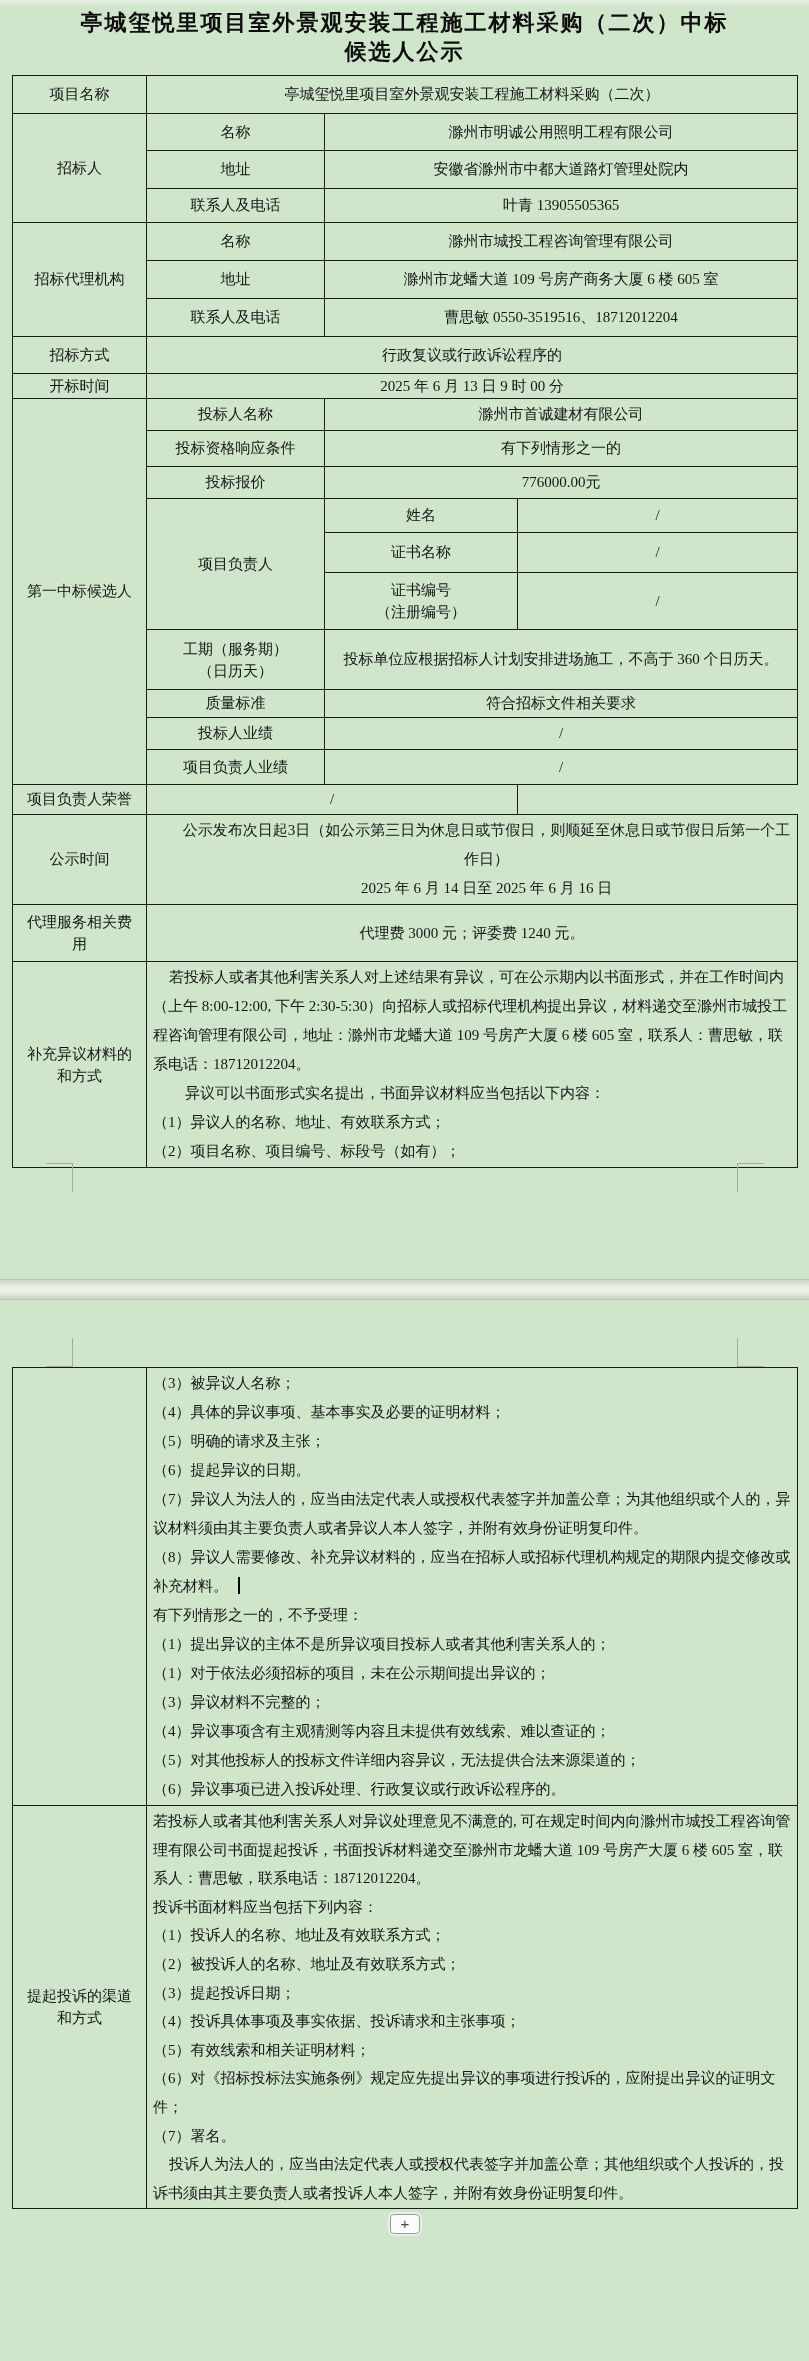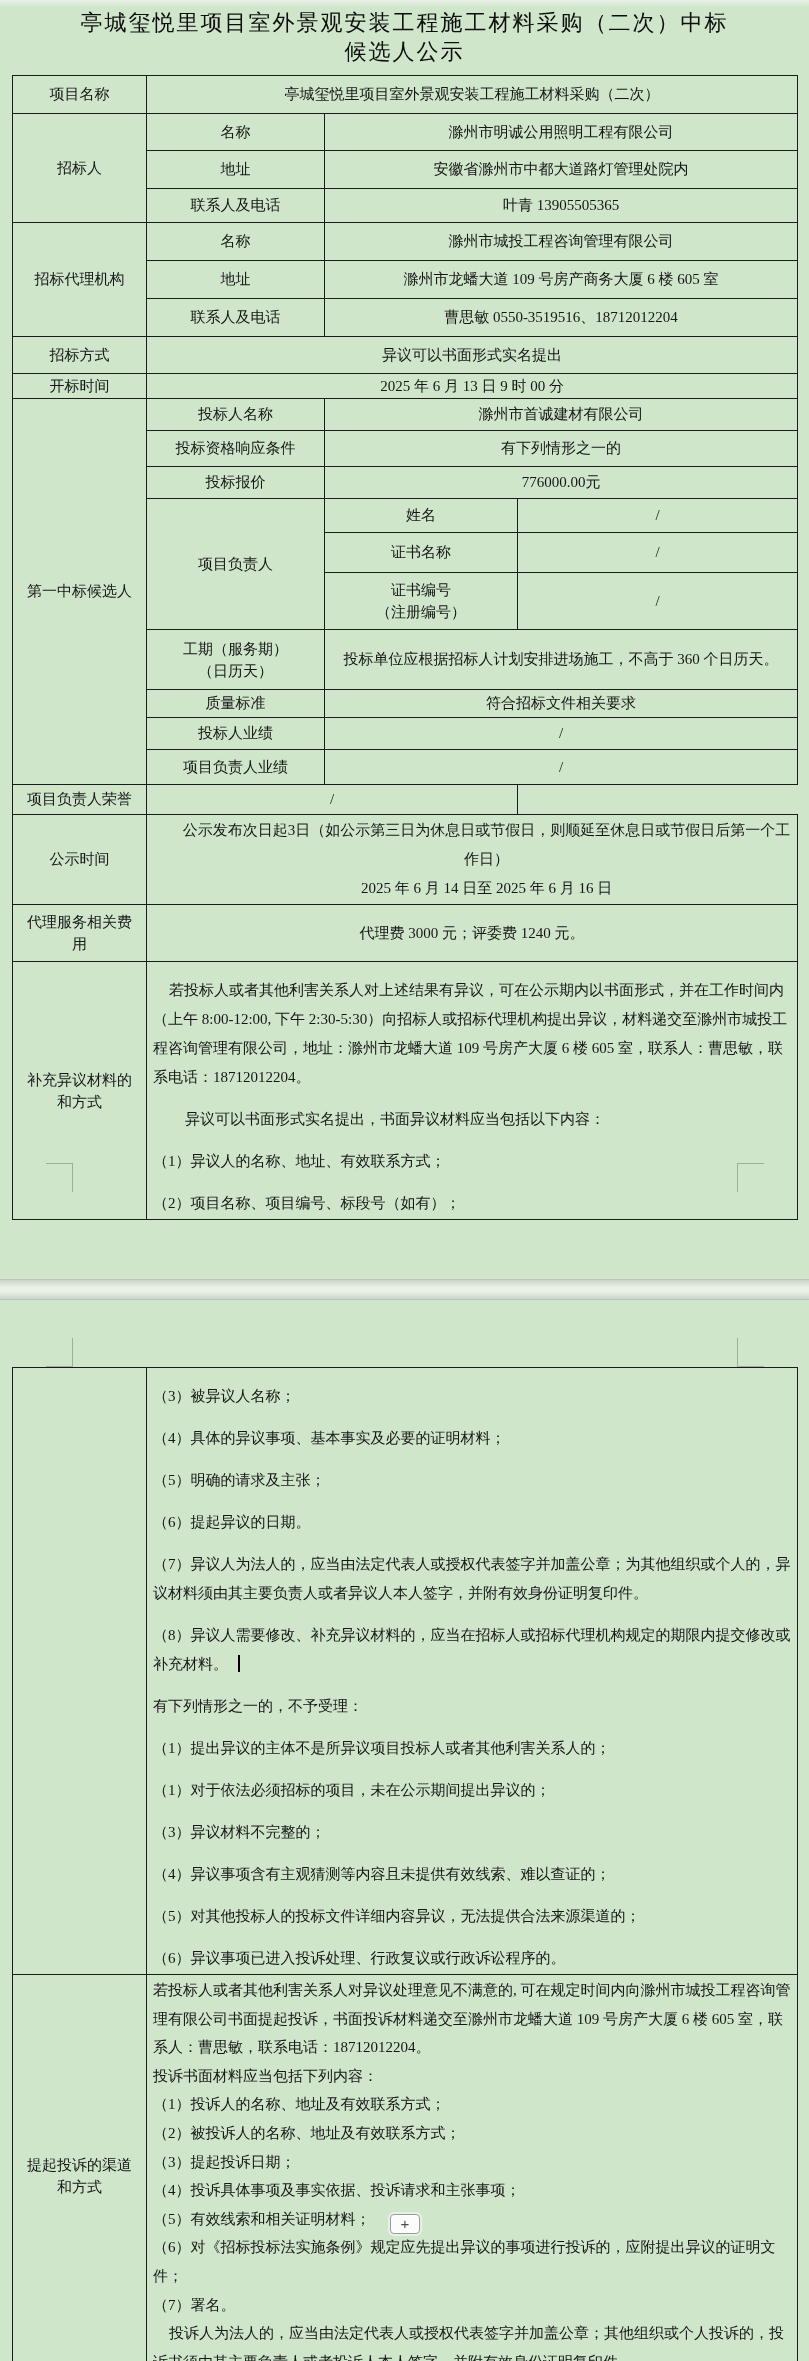--- a/index.html
+++ b/index.html
@@ -4,29 +4,29 @@
 <style>
   html,body{margin:0;padding:0;}
   body{background:#cfe6cb;}
   #screen{position:relative;width:809px;height:2361px;background:#cfe6cb;
           font-family:"Liberation Serif","DejaVu Serif",serif;color:#161616;overflow:hidden;}
   .top-fade{position:absolute;left:0;top:0;width:809px;height:7px;
             background:linear-gradient(180deg,#e9f1e6,#cfe6cb);}
   
   .doc-title{position:absolute;left:0;top:8px;width:809px;text-align:center;}
   .doc-title-inner{display:inline-block;width:650px;font-family:"Liberation Sans","DejaVu Sans",sans-serif;
-            font-weight:normal;font-size:22px;line-height:29px;letter-spacing:2px;color:#0d0d0d;}
+            font-weight:bold;font-size:22px;line-height:29px;letter-spacing:2px;color:#0d0d0d;}
   
   table.doc-table{border-collapse:collapse;table-layout:fixed;position:absolute;left:12px;width:785px;
             background:transparent;}
   table.doc-table td{border:1.5px solid #1b1b1b;font-size:15px;text-align:center;
             vertical-align:middle;padding:1px 6px;overflow:hidden;}
   td.wrap{white-space:pre-line;line-height:22px;}
   td.text-cell{text-align:left;vertical-align:middle;padding:2px 8px;}
-  .para{line-height:29px;text-align:left;margin-top:13px;}
+  .para{line-height:29px;text-align:left;}
   .para2{line-height:28.6px;text-align:left;}
   .ind1{text-indent:16px;}
   .ind2{text-indent:32px;}
   .center-cell{line-height:29px;margin-left:29px;}
   .caret-after::after{content:"";display:inline-block;width:1.5px;height:17px;background:#000;
             margin-left:10px;vertical-align:-3px;}
   
   .page-band{position:absolute;left:0;top:1279px;width:809px;height:19px;
             background:linear-gradient(180deg,#ccd5ca 0%,#eaf1e7 40%,#eaf1e7 60%,#ccd5ca 100%);
             border-top:1px solid #bac4b8;border-bottom:1px solid #bac4b8;}
@@ -86,21 +86,21 @@
       <tr style="height:38px">
         <td>地址</td>
         <td colspan="2">滁州市龙蟠大道 109 号房产商务大厦 6 楼 605 室</td>
       </tr>
       <tr style="height:38px">
         <td>联系人及电话</td>
         <td colspan="2">曹思敏 0550-3519516、18712012204</td>
       </tr>
       <tr style="height:37px">
         <td>招标方式</td>
-        <td colspan="3">异议可以书面形式实名提出</td>
+        <td colspan="3">行政复议或行政诉讼程序的</td>
       </tr>
       <tr style="height:25px">
         <td>开标时间</td>
         <td colspan="3">2025 年 6 月 13 日 9 时 00 分</td>
       </tr>
       <tr style="height:32px">
         <td rowspan="10">第一中标候选人</td>
         <td>投标人名称</td>
         <td colspan="2">滁州市首诚建材有限公司</td>
       </tr>

